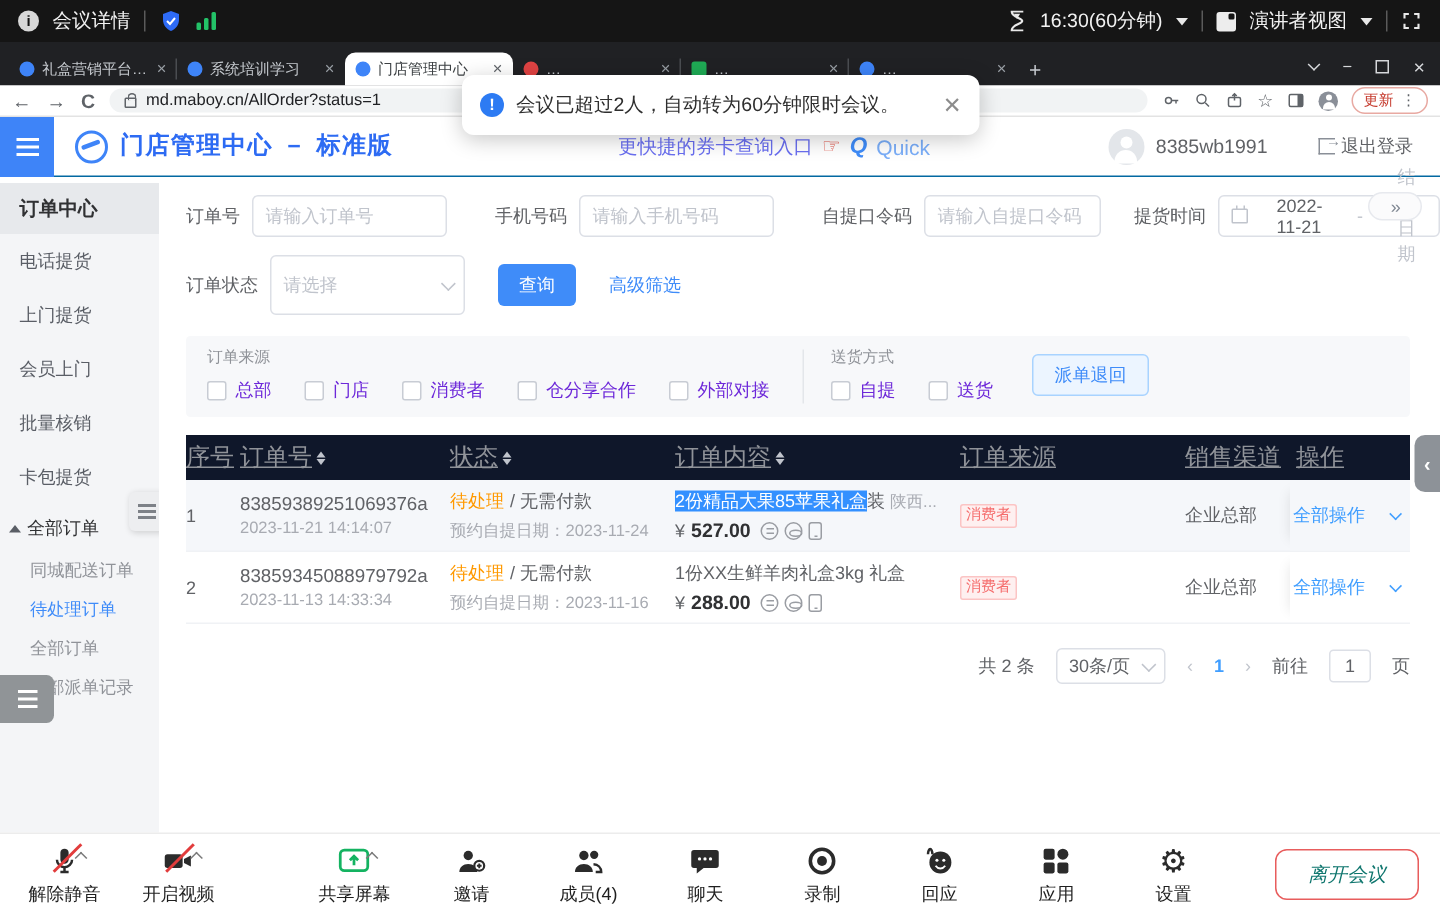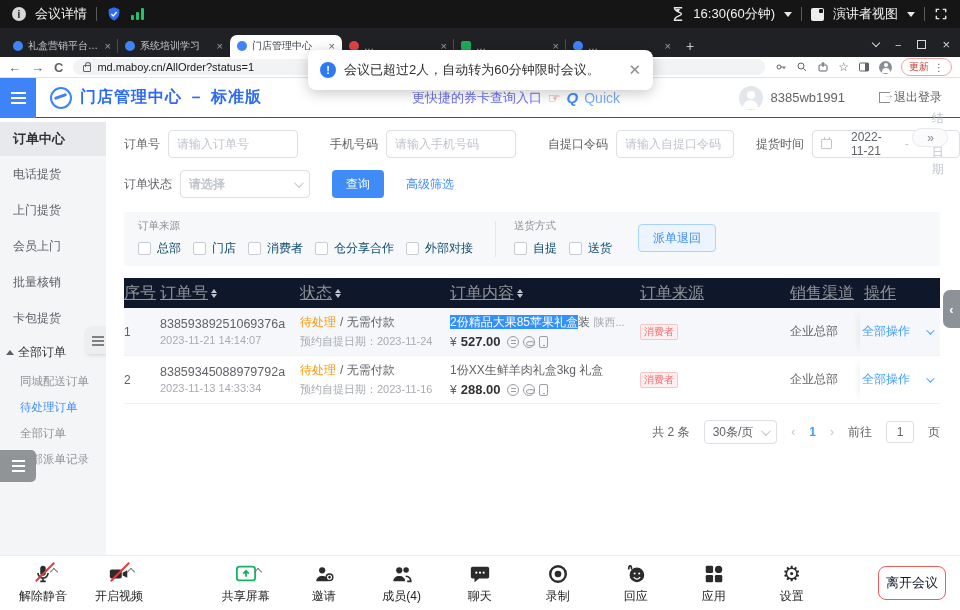--- a/index.html
+++ b/index.html
@@ -101,30 +101,30 @@
   .main{position:absolute;left:106px;top:118px;width:854px;height:437px;background:#fff;}
   .frow{display:flex;align-items:center;padding-left:18px;margin-top:12px;gap:8px;color:#606266;}
   .frow label{flex:none;}
   .inp{height:28px;border:1px solid #dcdfe6;border-radius:4px;padding:0 8px;font-size:12px;color:#333;outline:none;width:130px;background:#fff;}
   .inp::placeholder{color:#c0c4cc;}
   .gap24{width:16px;flex:none;} .gap16{width:6px;flex:none;}
   .datebox{height:28px;width:168px;border:1px solid #dcdfe6;border-radius:4px;display:flex;align-items:center;gap:19px;padding:0 8px;}
   .cal-ic{width:11px;height:10px;border:1.2px solid #c0c4cc;border-radius:1px;position:relative;flex:none;}
   .cal-ic::before{content:"";position:absolute;top:-3px;left:1.5px;width:1.5px;height:3px;background:#c0c4cc;box-shadow:5px 0 0 #c0c4cc;}
   .datebox .dv{color:#606266;} .datebox .sep{color:#c0c4cc;margin:0 4px;} .datebox .ph{color:#c0c4cc;}
-  .selbox{height:28px;width:130px;border:1px solid #dcdfe6;border-radius:4px;display:flex;align-items:center;justify-content:space-between;padding:0 8px;color:#c0c4cc;font-weight:bold;}
+  .selbox{height:40px;width:130px;border:1px solid #dcdfe6;border-radius:4px;display:flex;align-items:center;justify-content:space-between;padding:0 8px;color:#c0c4cc;}
   .chev-dn{width:7px;height:7px;border-right:1.3px solid #c0c4cc;border-bottom:1.3px solid #c0c4cc;transform:rotate(45deg) translateY(-2px);display:inline-block;}
   .btn-primary{height:28px;padding:0 14px;background:#3f8cf9;color:#fff;border:none;border-radius:4px;font-size:12px;margin-left:14px;}
   .link-blue{color:#3f8cf9;margin-left:14px;}
   .expand-pill{position:absolute;right:12px;top:10px;width:36px;height:19px;background:#fbfbfc;border:1px solid #e7e9ee;border-radius:10px;
                color:#7f8792;display:flex;align-items:center;justify-content:center;font-size:12px;letter-spacing:-1px;}
 
   .srcstrip{margin:14px 0 0 18px;width:816px;background:#f7f8fa;border-radius:3px;padding:7px 0 9px 14px;display:flex;align-items:flex-start;}
   .sf-label{color:#909399;font-size:10.5px;margin-bottom:7px;}
-  .sf-opts{display:flex;align-items:center;gap:12px;color:#0c4a6e;}
+  .sf-opts{display:flex;align-items:center;gap:22px;color:#6d28d9;}
   .cbrow{display:flex;align-items:center;gap:6px;}
   .cb{width:13px;height:13px;border:1px solid #c8ccd4;border-radius:2px;background:#fff;flex:none;}
   .sf-div{width:1px;align-self:stretch;background:#e3e6ea;margin:2px 18px 0 22px;}
   .btn-light{height:28px;padding:0 14px;background:#ecf5ff;border:1px solid #a8d3ff;color:#3f8cf9;border-radius:4px;font-size:12px;margin-left:26px;align-self:center;}
 
   .tbl{margin:12px 0 0 18px;width:816px;}
   .tr{display:grid;grid-template-columns:36px 140px 150px 190px 150px 70px 1fr;align-items:center;}
   .thead{background:#0f172a;color:#909399;height:30px;font-size:16px;text-decoration:underline;}
   .th{display:flex;align-items:center;gap:3px;}
   .sorter{display:inline-flex;flex-direction:column;gap:1px;}
@@ -163,22 +163,22 @@
   
   .mtoolbar{position:absolute;left:0;top:555px;width:960px;height:55px;background:#fff;border-top:1px solid #ececec;
             display:flex;align-items:center;padding:0 14px;}
   .tool{display:flex;flex-direction:column;align-items:center;gap:3px;width:58px;color:#1f1f1f;font-size:12px;position:relative;}
   .tool .ticon{height:24px;display:flex;align-items:flex-end;justify-content:center;position:relative;color:#2b2b2b;}
   .tool .upchev{position:absolute;right:-3px;top:8px;width:6px;height:6px;border-left:1.5px solid #7a7a7a;border-top:1.5px solid #7a7a7a;transform:rotate(45deg);}
   .slash{position:absolute;left:2px;top:0px;width:22px;height:22px;pointer-events:none;}
   .slash::before{content:"";position:absolute;left:10px;top:-2px;width:2px;height:26px;background:#e23c3c;transform:rotate(45deg);}
   .lgroup{display:flex;gap:18px;}
   .cgroup{display:flex;gap:20px;margin:0 auto;padding-left:40px;}
-  .leave-btn{margin-left:auto;border:1px solid #e85d5d;color:#0f172a;background:#fff;border-radius:8px;
-             padding:7px 7px;font-size:13px;flex:none;}
+  .leave-btn{margin-left:auto;border:1px solid #e85d5d;color:#0f766e;background:#fff;border-radius:8px;
+             padding:7px 21px;font-size:13px;flex:none;font-style:italic;}
   .gear-ch{font-size:21px;line-height:22px;font-family:"DejaVu Sans",sans-serif;}
 </style>
 </head>
 <body>
 
 <div class="mtopbar">
   <div class="mtop-left">
     <span class="info-circ">i</span>
     <span>会议详情</span>
     <span class="vdiv"></span>

